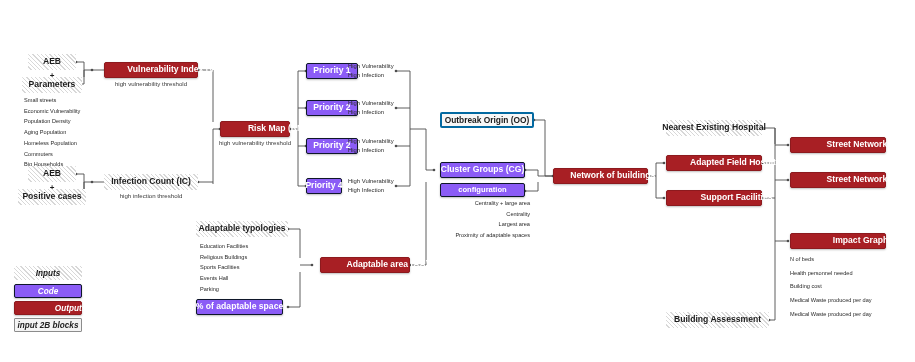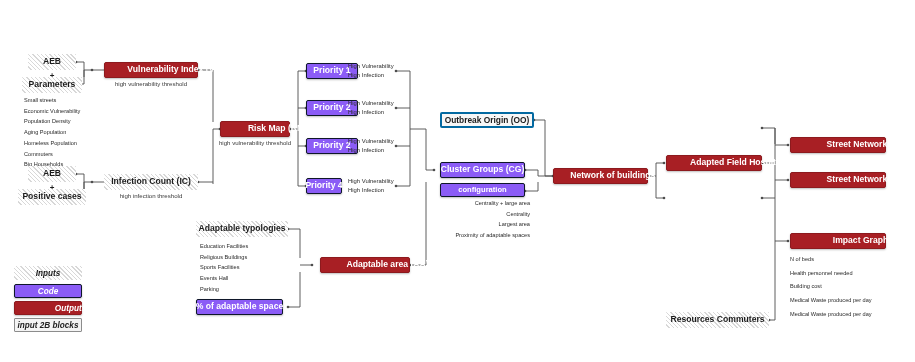--- a/index.html
+++ b/index.html
@@ -264,22 +264,24 @@
     <div>Sports Facilities</div>
     <div>Events Hall</div>
     <div>Parking</div>
   </div>
   <div class="node n-code" style="left:196px;top:299px;width:87px;height:16px;">% of adaptable space</div>
 
   <div class="node n-out" style="left:320px;top:257px;width:90px;height:16px;">Adaptable area (AA)</div>
 
   <div class="node n-out" style="left:553px;top:168px;width:95px;height:16px;">Network of buildings (NB)</div>
 
+  <div class="node n-input" style="left:666px;top:120px;width:96px;height:16px;">Nearest Existing Hospital</div>
   <div class="node n-out" style="left:666px;top:155px;width:96px;height:16px;">Adapted Field Hospital</div>
-  <div class="node n-input" style="left:666px;top:312px;width:103px;height:16px;">Resources Commuters</div>
+  <div class="node n-out" style="left:666px;top:190px;width:96px;height:16px;">Support Facilities</div>
+  <div class="node n-input" style="left:666px;top:312px;width:103px;height:16px;">Building Assessment</div>
 
   <div class="node n-out" style="left:790px;top:137px;width:96px;height:16px;">Street Network 1</div>
   <div class="node n-out" style="left:790px;top:172px;width:96px;height:16px;">Street Network 2</div>
   <div class="node n-out" style="left:790px;top:233px;width:96px;height:16px;">Impact Graph</div>
 
   <div class="listblk" style="left:790px;top:253px;line-height:2.45;">
     <div>N of beds</div>
     <div>Health personnel needed</div>
     <div>Building cost</div>
     <div>Medical Waste produced per day</div>

